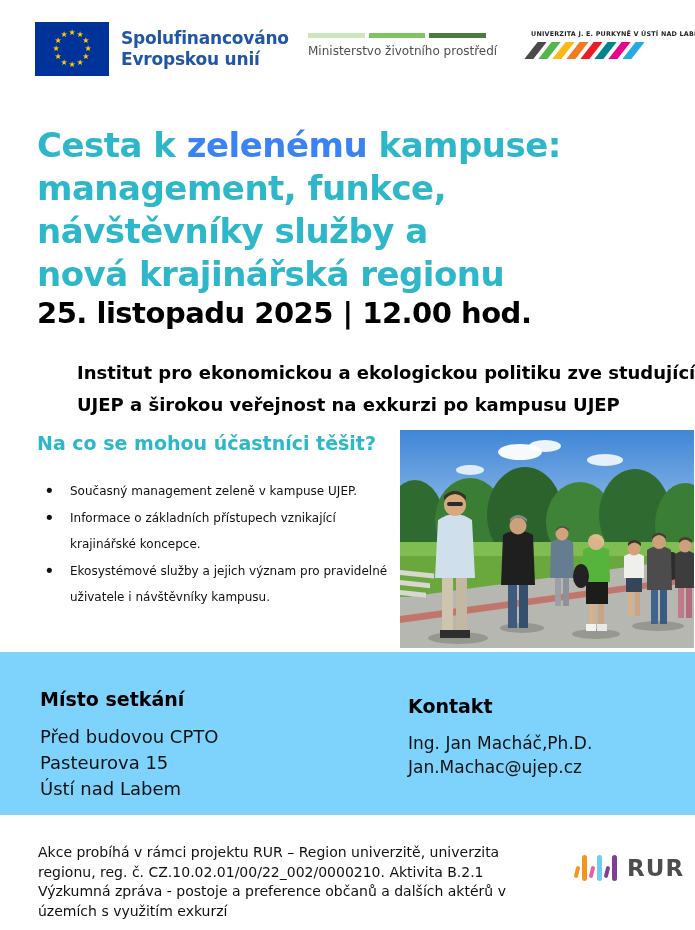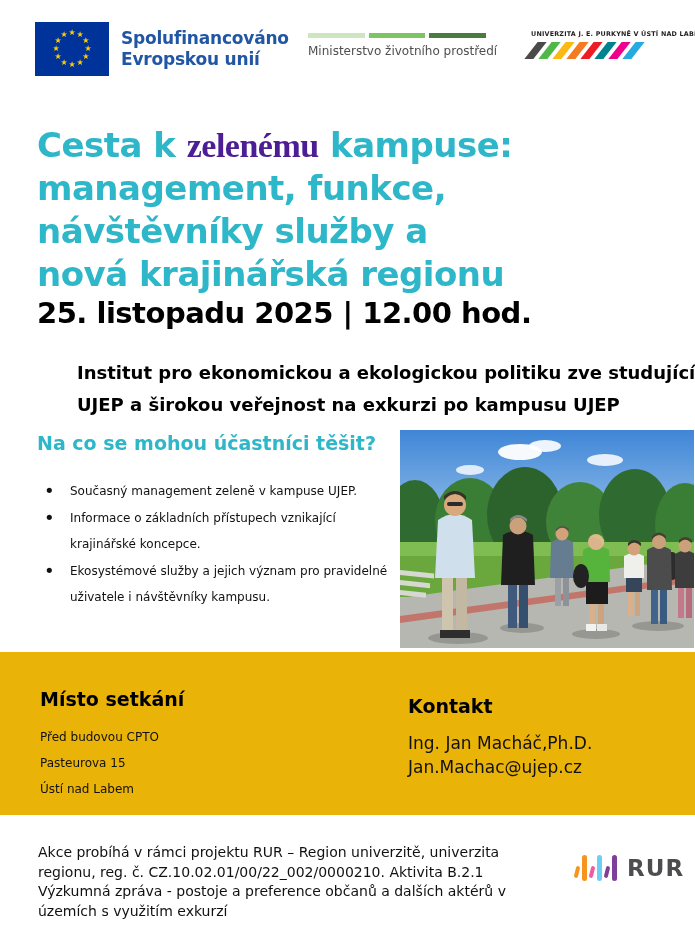--- a/index.html
+++ b/index.html
@@ -32,21 +32,21 @@
   .ujep-label { font-size: 6.4px; font-weight: bold; color: #231f20; letter-spacing: 0.2px; white-space: nowrap; margin-bottom: 4px; }
   .ujep-stripes { display: flex; gap: 5px; height: 17px; }
   .ujep-stripes i { width: 9px; height: 100%; transform: skewX(-38deg); display: block; }
 
   
   .title {
     position: absolute; left: 37px; top: 124px; width: 630px;
     font-size: 34px; line-height: 43px; font-weight: bold;
     color: #2eb6c9; letter-spacing: -0.5px;
   }
-  .title .green { color: #4c1d95; font-family: Liberation Serif, serif; }
+  .title .green { color: #3b82f6; }
 
   .date-line {
     position: absolute; left: 37px; top: 296px; width: 630px;
     font-size: 29px; font-weight: bold; color: #000000; letter-spacing: -0.5px;
   }
 
   .intro {
     position: absolute; left: 37px; top: 357px; width: 620px;
     font-size: 18px; line-height: 32px; font-weight: bold; color: #000000; margin-left: 40px;
   }
@@ -67,25 +67,25 @@
   
   .photo {
     position: absolute; left: 400px; top: 430px; width: 294px; height: 218px;
     overflow: hidden; background: #9ec8e8;
   }
   .photo svg { display: block; width: 100%; height: 100%; }
 
   
   .band {
     position: absolute; left: 0; top: 652px; width: 695px; height: 163px;
-    background: #eab308;
+    background: #7dd3fc;
   }
   .band-heading { font-size: 19px; font-weight: bold; color: #000000; margin-bottom: 14px; }
   .meeting-col { position: absolute; left: 40px; top: 36px; }
-  .meeting-lines { font-size: 12px; line-height: 26px; color: #111111; }
+  .meeting-lines { font-size: 18px; line-height: 26px; color: #111111; }
   .contact-col { position: absolute; left: 408px; top: 43px; }
   .contact-col .band-heading { }
   .contact-lines { font-size: 17px; line-height: 24px; color: #111111; }
   .contact-email { color: #111111; text-decoration: none; }
 
   
   .footer-text {
     position: absolute; left: 38px; top: 843px; width: 510px;
     font-size: 14px; line-height: 19.5px; color: #111111;
   }

